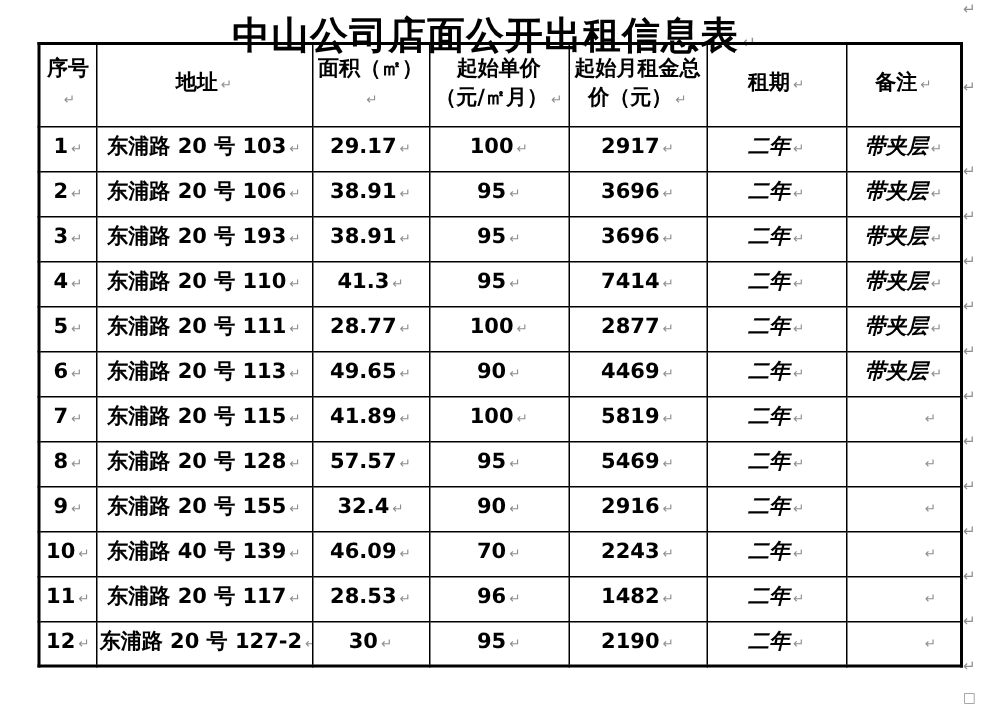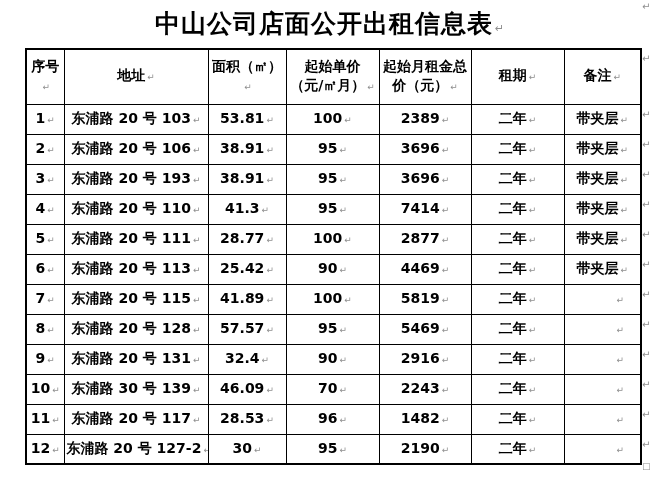--- a/index.html
+++ b/index.html
@@ -27,21 +27,21 @@
     text-align: center;
     font-size: 25px;
     font-weight: bold;
     letter-spacing: 1px;
     line-height: 32px;
     white-space: nowrap;
   }
   .rent-table {
     position: absolute;
     left: 25px;
-    top: 48px;
+    top: 28px;
     width: 615px;
     border-collapse: collapse;
     table-layout: fixed;
     border: 2px solid #000000;
   }
   .rent-table th, .rent-table td {
     border: 1.5px solid #000000;
     padding: 0 2px;
     overflow: hidden;
     vertical-align: middle;
@@ -61,21 +61,21 @@
     font-size: 14px;
     text-align: center;
     line-height: 16px;
     white-space: nowrap;
   }
   .c-address {
     text-align: left;
     padding-left: 9px;
     font-size: 15px;
   }
-  .c-term, .c-note { font-size: 15px; }
+  .c-term, .c-note { font-size: 15px; font-style: italic; }
   .c-note.empty {
     text-align: right;
     padding-right: 16px;
   }
   .pmark {
     color: #8f8f8f;
     font-size: 9px;
     font-weight: normal;
     margin-left: 2px;
     vertical-align: baseline;
@@ -126,23 +126,23 @@
         <th><span>起始单价（元/㎡月）</span><span class="pmark">↵</span></th>
         <th><span>起始月租金总价（元）</span><span class="pmark">↵</span></th>
         <th><span>租期</span><span class="pmark">↵</span></th>
         <th><span>备注</span><span class="pmark">↵</span></th>
       </tr>
     </thead>
     <tbody>
         <tr>
       <td class="c-no"><span>1</span><span class="pmark">↵</span></td>
       <td class="c-address"><span>东浦路 20 号 103</span><span class="pmark">↵</span></td>
-      <td class="c-area"><span>53.81</span><span class="pmark">↵</span></td>
+      <td class="c-area"><span>29.17</span><span class="pmark">↵</span></td>
       <td class="c-unit-price"><span>100</span><span class="pmark">↵</span></td>
-      <td class="c-monthly-total"><span>2389</span><span class="pmark">↵</span></td>
+      <td class="c-monthly-total"><span>2917</span><span class="pmark">↵</span></td>
       <td class="c-term"><span>二年</span><span class="pmark">↵</span></td>
       <td class="c-note"><span>带夹层</span><span class="pmark">↵</span></td>
     </tr>
         <tr>
       <td class="c-no"><span>2</span><span class="pmark">↵</span></td>
       <td class="c-address"><span>东浦路 20 号 106</span><span class="pmark">↵</span></td>
       <td class="c-area"><span>38.91</span><span class="pmark">↵</span></td>
       <td class="c-unit-price"><span>95</span><span class="pmark">↵</span></td>
       <td class="c-monthly-total"><span>3696</span><span class="pmark">↵</span></td>
       <td class="c-term"><span>二年</span><span class="pmark">↵</span></td>
@@ -171,21 +171,21 @@
       <td class="c-address"><span>东浦路 20 号 111</span><span class="pmark">↵</span></td>
       <td class="c-area"><span>28.77</span><span class="pmark">↵</span></td>
       <td class="c-unit-price"><span>100</span><span class="pmark">↵</span></td>
       <td class="c-monthly-total"><span>2877</span><span class="pmark">↵</span></td>
       <td class="c-term"><span>二年</span><span class="pmark">↵</span></td>
       <td class="c-note"><span>带夹层</span><span class="pmark">↵</span></td>
     </tr>
         <tr>
       <td class="c-no"><span>6</span><span class="pmark">↵</span></td>
       <td class="c-address"><span>东浦路 20 号 113</span><span class="pmark">↵</span></td>
-      <td class="c-area"><span>25.42</span><span class="pmark">↵</span></td>
+      <td class="c-area"><span>49.65</span><span class="pmark">↵</span></td>
       <td class="c-unit-price"><span>90</span><span class="pmark">↵</span></td>
       <td class="c-monthly-total"><span>4469</span><span class="pmark">↵</span></td>
       <td class="c-term"><span>二年</span><span class="pmark">↵</span></td>
       <td class="c-note"><span>带夹层</span><span class="pmark">↵</span></td>
     </tr>
         <tr>
       <td class="c-no"><span>7</span><span class="pmark">↵</span></td>
       <td class="c-address"><span>东浦路 20 号 115</span><span class="pmark">↵</span></td>
       <td class="c-area"><span>41.89</span><span class="pmark">↵</span></td>
       <td class="c-unit-price"><span>100</span><span class="pmark">↵</span></td>
@@ -197,30 +197,30 @@
       <td class="c-no"><span>8</span><span class="pmark">↵</span></td>
       <td class="c-address"><span>东浦路 20 号 128</span><span class="pmark">↵</span></td>
       <td class="c-area"><span>57.57</span><span class="pmark">↵</span></td>
       <td class="c-unit-price"><span>95</span><span class="pmark">↵</span></td>
       <td class="c-monthly-total"><span>5469</span><span class="pmark">↵</span></td>
       <td class="c-term"><span>二年</span><span class="pmark">↵</span></td>
       <td class="c-note empty"><span></span><span class="pmark">↵</span></td>
     </tr>
         <tr>
       <td class="c-no"><span>9</span><span class="pmark">↵</span></td>
-      <td class="c-address"><span>东浦路 20 号 131</span><span class="pmark">↵</span></td>
+      <td class="c-address"><span>东浦路 20 号 155</span><span class="pmark">↵</span></td>
       <td class="c-area"><span>32.4</span><span class="pmark">↵</span></td>
       <td class="c-unit-price"><span>90</span><span class="pmark">↵</span></td>
       <td class="c-monthly-total"><span>2916</span><span class="pmark">↵</span></td>
       <td class="c-term"><span>二年</span><span class="pmark">↵</span></td>
       <td class="c-note empty"><span></span><span class="pmark">↵</span></td>
     </tr>
         <tr>
       <td class="c-no"><span>10</span><span class="pmark">↵</span></td>
-      <td class="c-address"><span>东浦路 30 号 139</span><span class="pmark">↵</span></td>
+      <td class="c-address"><span>东浦路 40 号 139</span><span class="pmark">↵</span></td>
       <td class="c-area"><span>46.09</span><span class="pmark">↵</span></td>
       <td class="c-unit-price"><span>70</span><span class="pmark">↵</span></td>
       <td class="c-monthly-total"><span>2243</span><span class="pmark">↵</span></td>
       <td class="c-term"><span>二年</span><span class="pmark">↵</span></td>
       <td class="c-note empty"><span></span><span class="pmark">↵</span></td>
     </tr>
         <tr>
       <td class="c-no"><span>11</span><span class="pmark">↵</span></td>
       <td class="c-address"><span>东浦路 20 号 117</span><span class="pmark">↵</span></td>
       <td class="c-area"><span>28.53</span><span class="pmark">↵</span></td>

